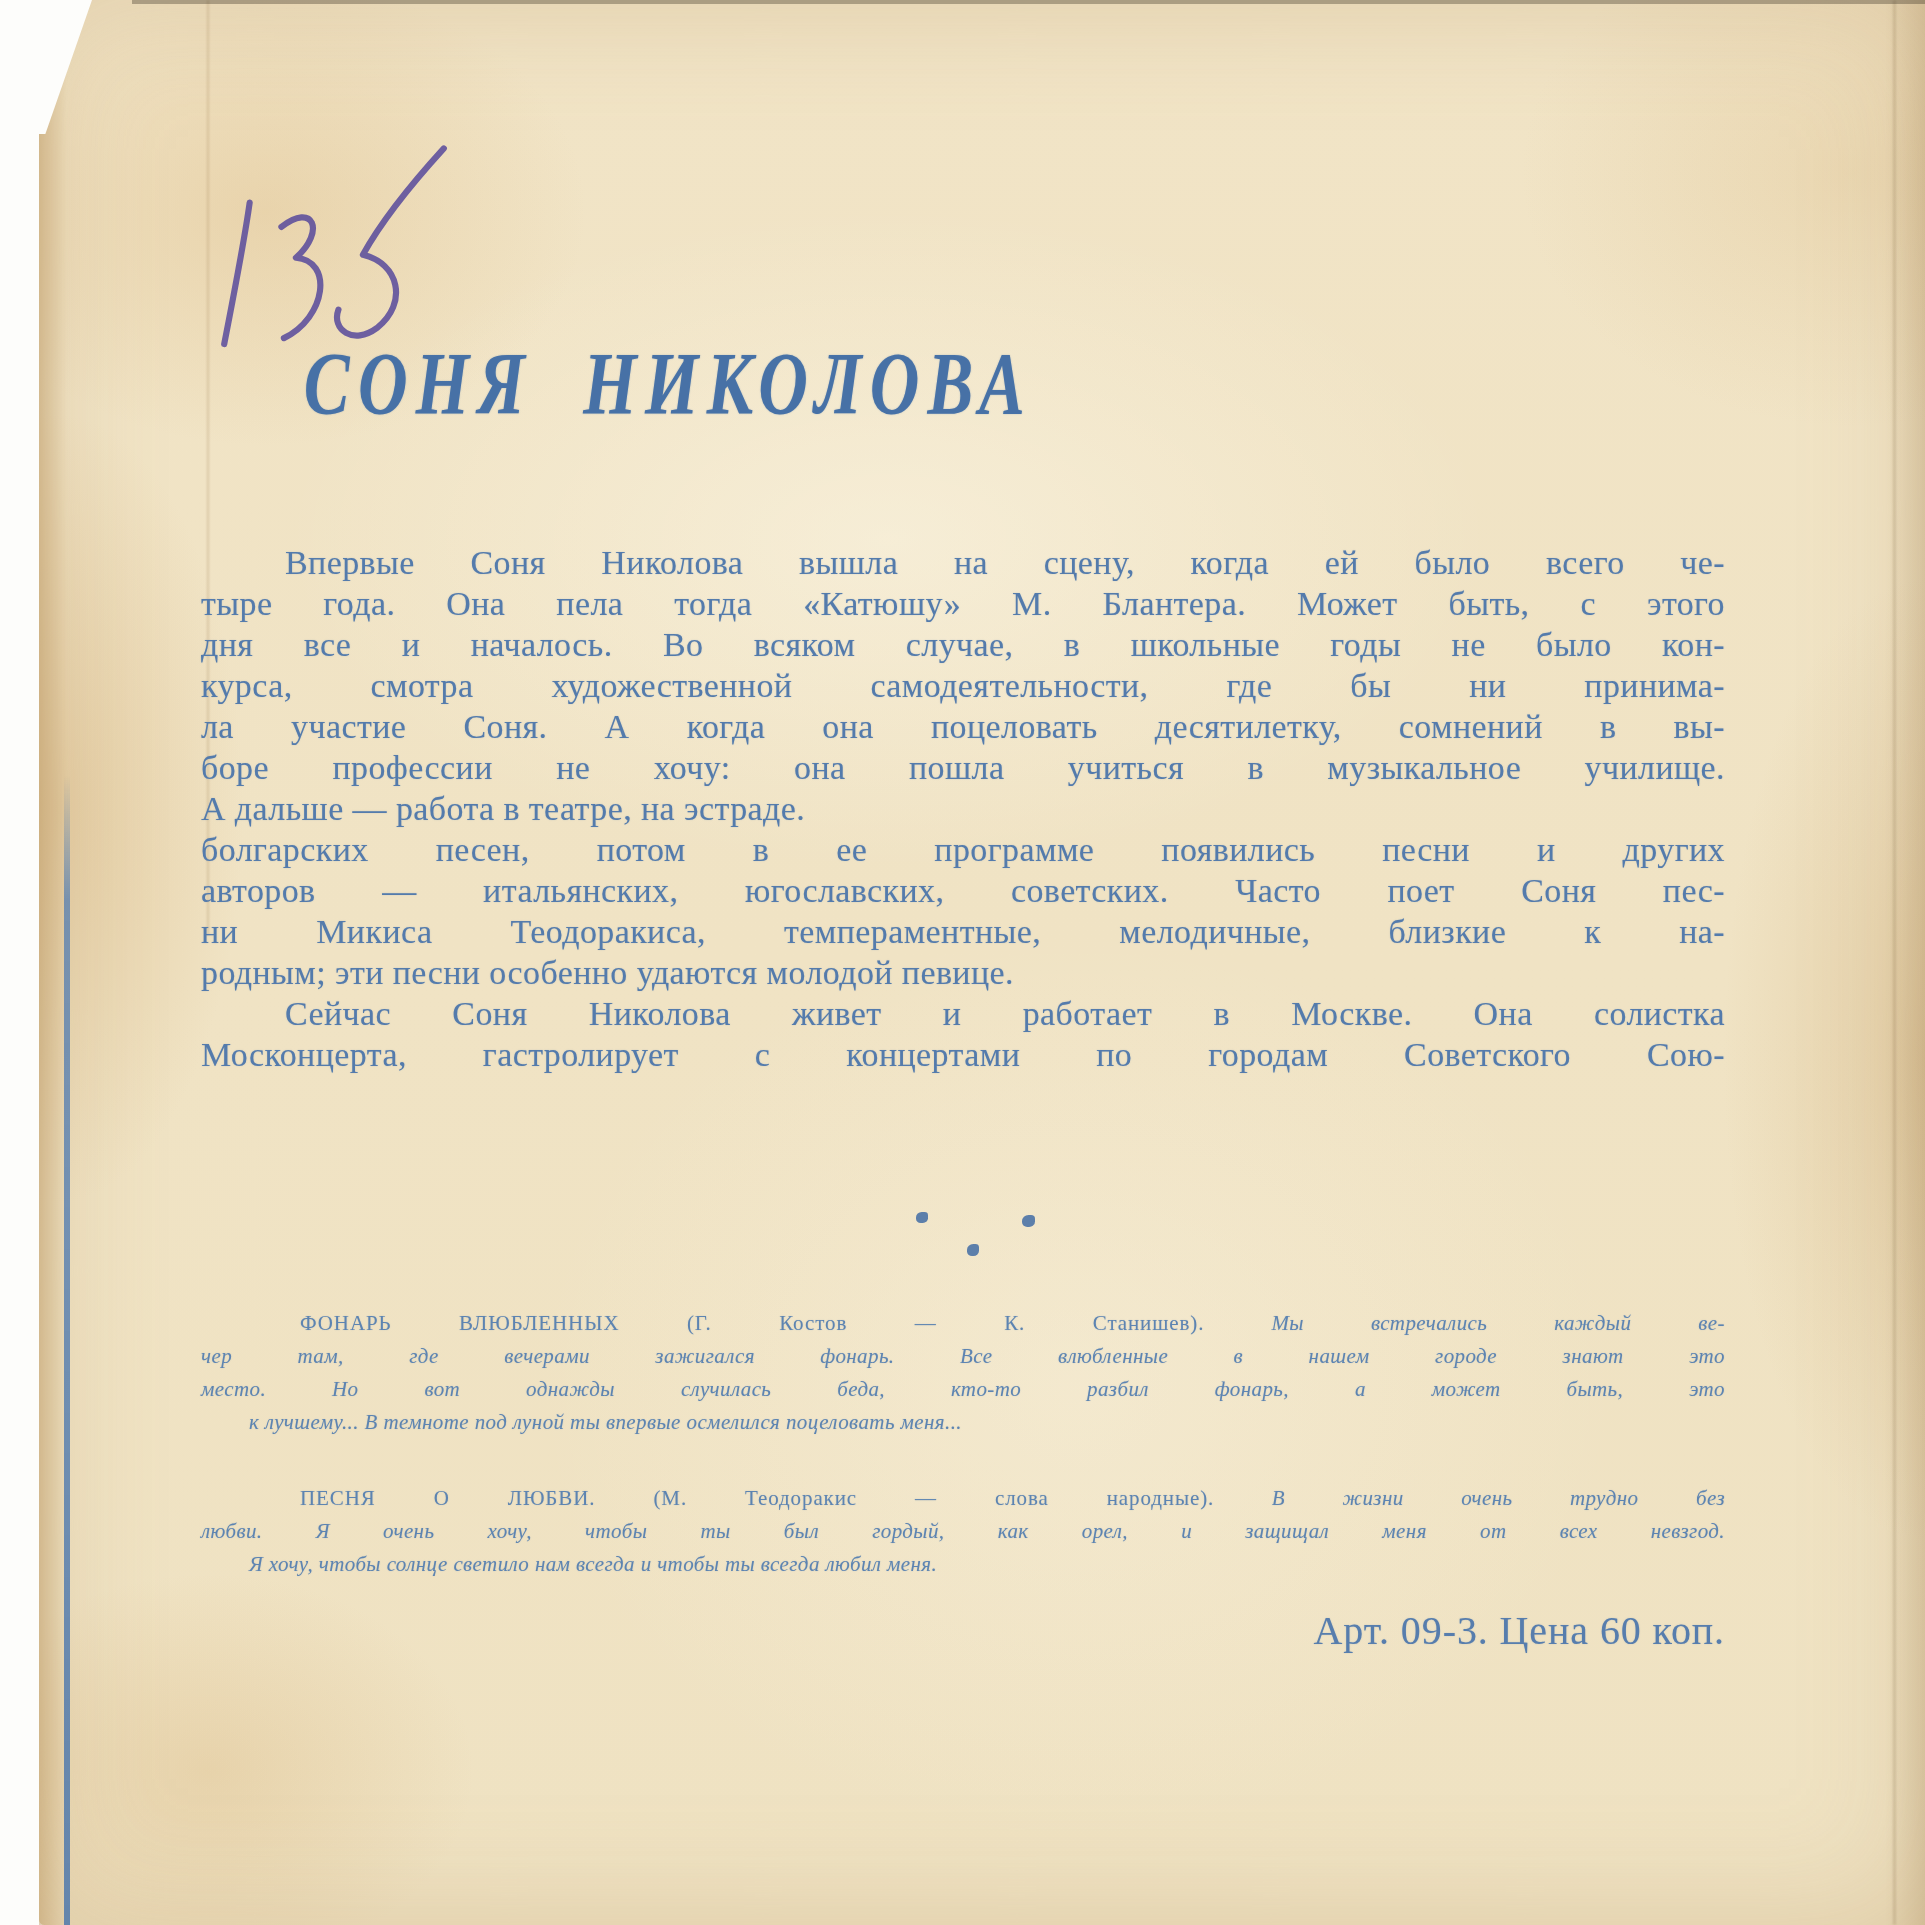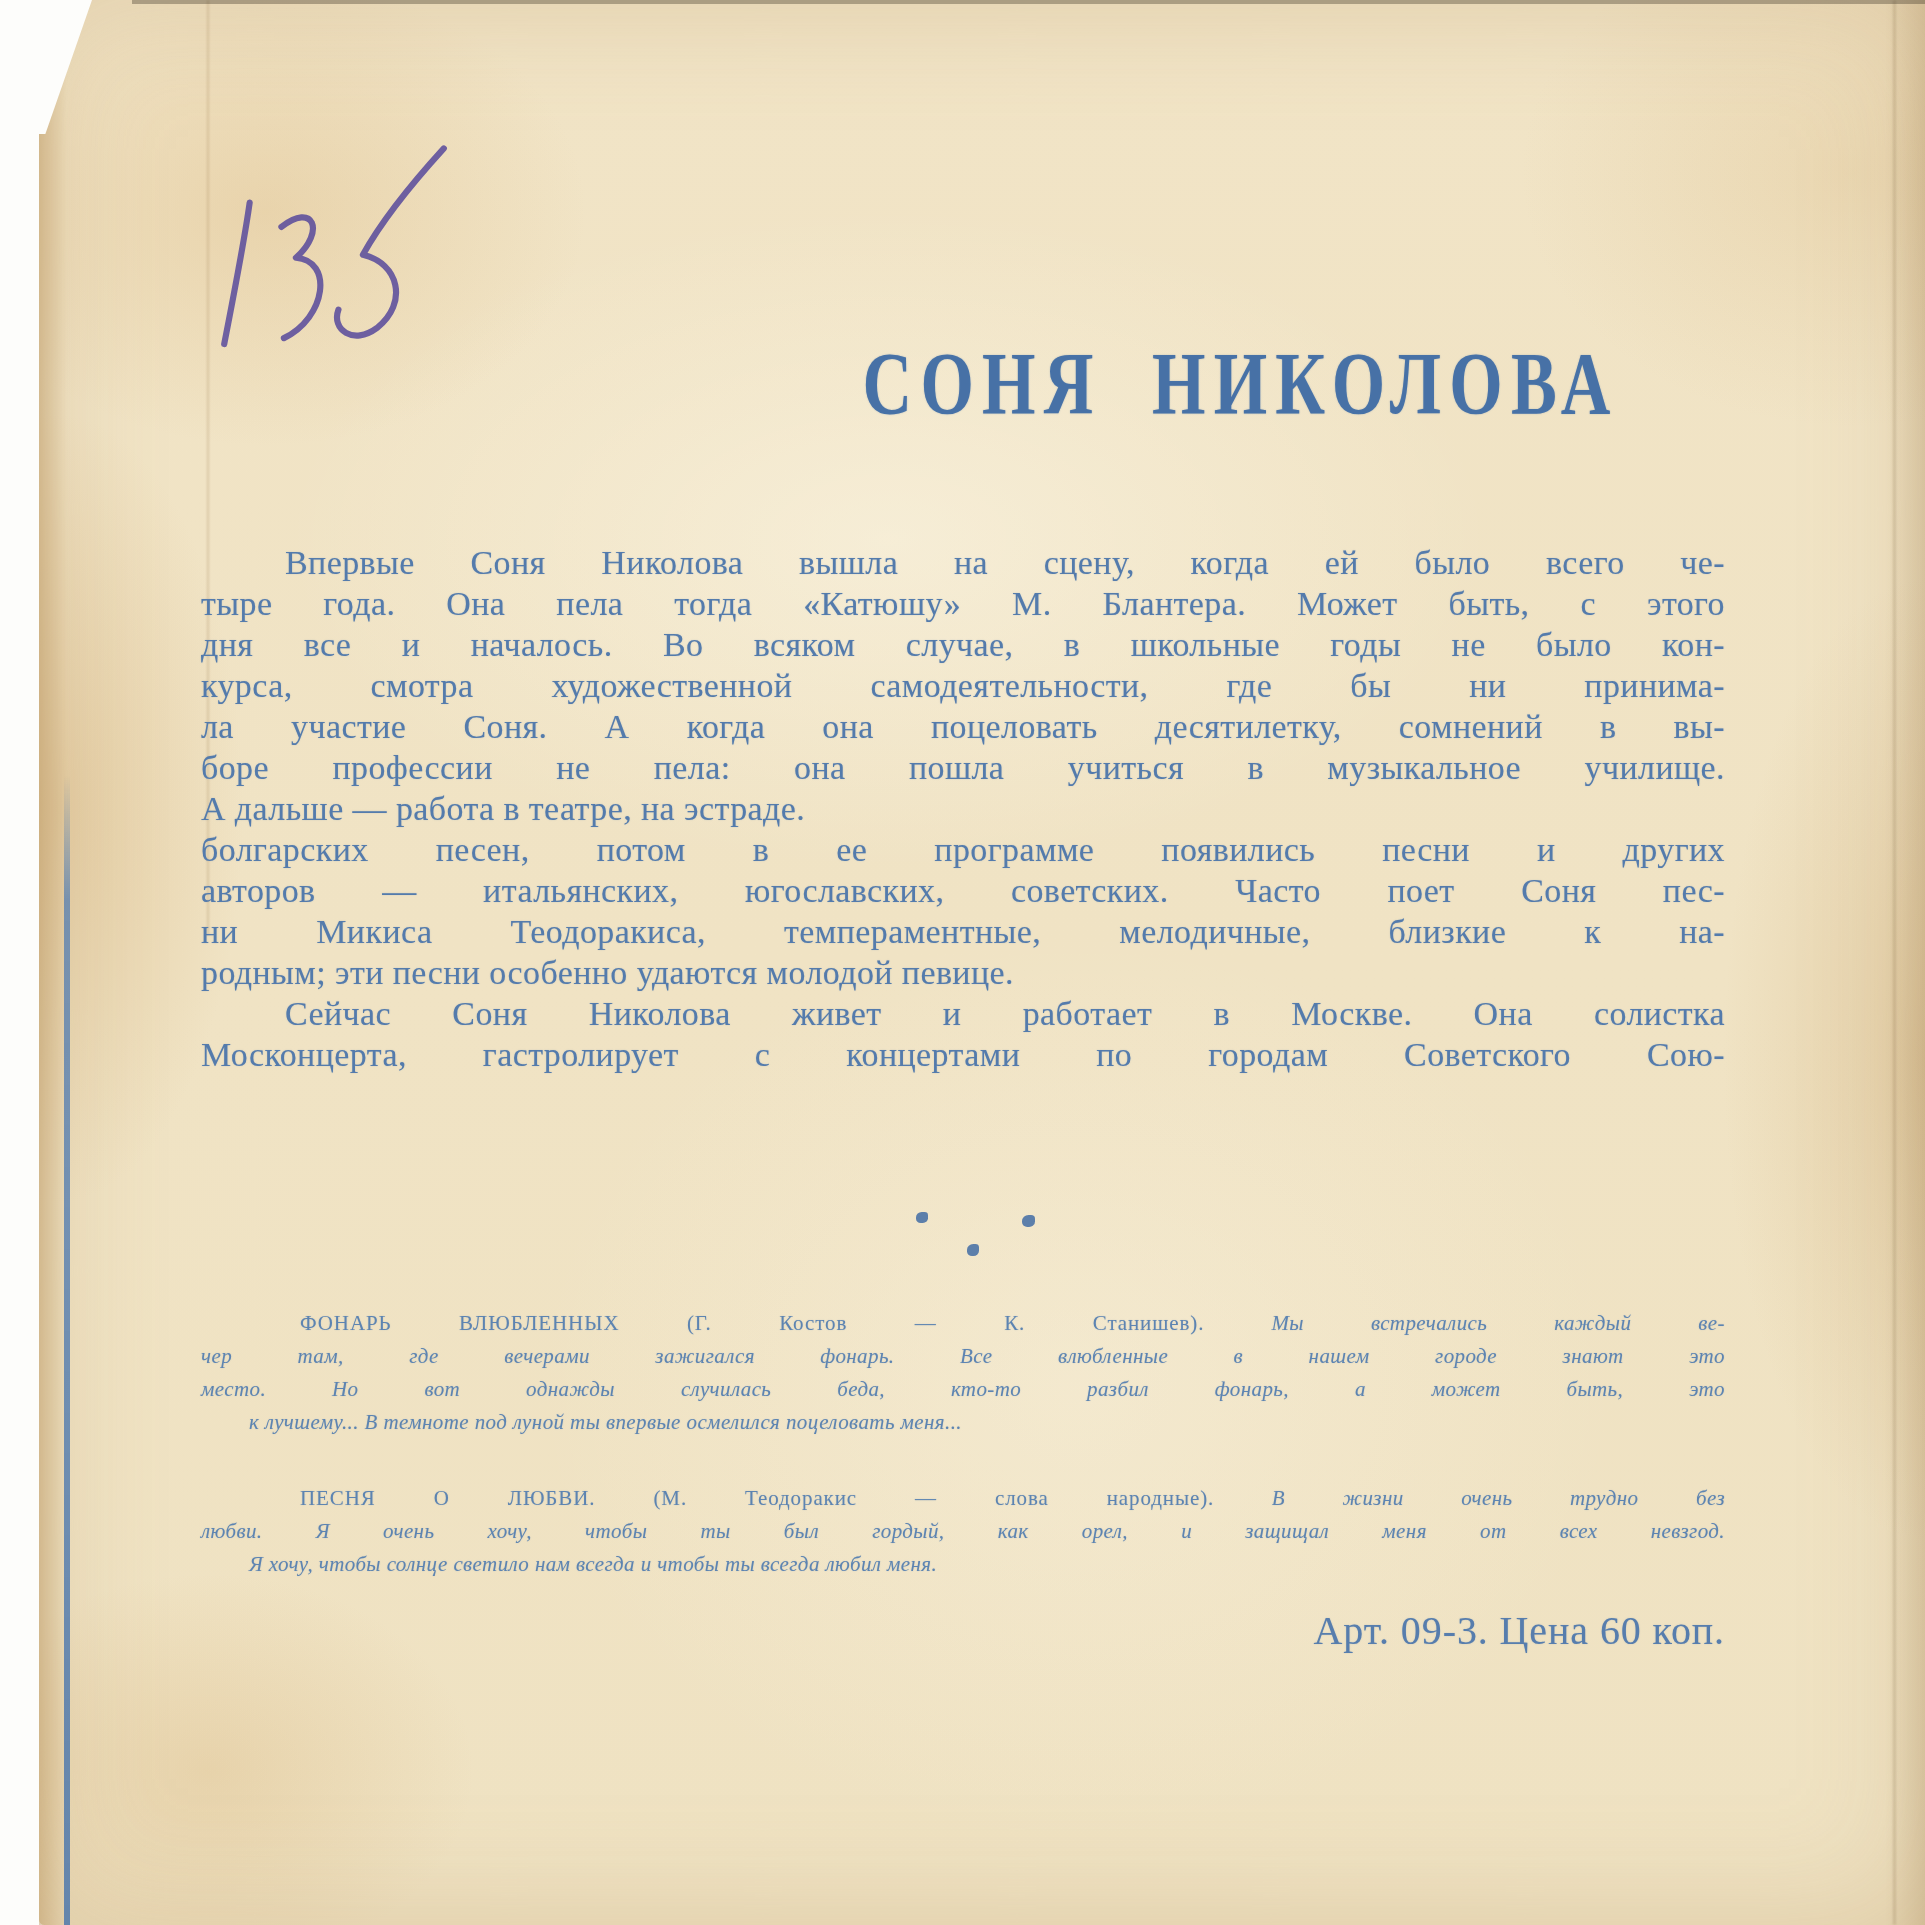--- a/index.html
+++ b/index.html
@@ -30,21 +30,21 @@
   .paper-crease-left{position:absolute;left:168px;top:0;height:935px;width:1.8px;
     background:rgba(160,130,85,.28);filter:blur(0.9px);}
   
   .margin-rule{position:absolute;left:64px;top:776px;bottom:0;width:6.2px;
     background:linear-gradient(to bottom, rgba(77,122,178,0) 0px, rgba(77,122,178,.72) 124px, rgba(72,116,172,.82));
     filter:blur(0.4px);}
   
   .handwritten{position:absolute;left:184px;top:139px;width:291px;height:216px;}
   
   .ink{color:rgba(78,119,171,.95);text-shadow:0 0 1.3px rgba(78,119,171,.35);}
-  .title-wrap{position:absolute;left:201px;top:333px;width:1524px;text-align:right;}
+  .title-wrap{position:absolute;left:201px;top:333px;width:1524px;text-align:left;font-style:italic;}
   .title-wrap span{display:inline-block;transform:scaleX(.78);transform-origin:center;
     font-size:88px;font-weight:bold;letter-spacing:10.6px;word-spacing:32px;
     color:rgba(67,110,166,.96);text-shadow:0 0 1.8px rgba(67,110,166,.4);}
   .bio-block{position:absolute;left:201px;top:542px;width:1524px;}
   .bio-line{font-size:34px;line-height:41px;height:41px;letter-spacing:0.4px;
     text-align:justify;text-align-last:justify;white-space:nowrap_off;}
   .bio-line.indent{text-indent:84px;}
   .bio-line.last{text-align-last:left;}
   
   .songs{position:absolute;left:201px;width:1524px;}
@@ -96,21 +96,21 @@
     <span>СОНЯ НИКОЛОВА</span>
   </div>
 
   <div class="bio-block ink">
     <div>
       <div class="bio-line indent">Впервые Соня Николова вышла на сцену, когда ей было всего че-</div>
       <div class="bio-line">тыре года. Она пела тогда «Катюшу» М. Блантера. Может быть, с этого</div>
       <div class="bio-line">дня все и началось. Во всяком случае, в школьные годы не было кон-</div>
       <div class="bio-line">курса, смотра художественной самодеятельности, где бы ни принима-</div>
       <div class="bio-line">ла участие Соня. А когда она поцеловать десятилетку, сомнений в вы-</div>
-      <div class="bio-line">боре профессии не пела: она пошла учиться в музыкальное училище.</div>
+      <div class="bio-line">боре профессии не хочу: она пошла учиться в музыкальное училище.</div>
       <div class="bio-line last">А дальше — работа в театре, на эстраде.</div>
     </div>
     <div>
       <div class="bio-line">болгарских песен, потом в ее программе появились песни и других</div>
       <div class="bio-line">авторов — итальянских, югославских, советских. Часто поет Соня пес-</div>
       <div class="bio-line">ни Микиса Теодоракиса, темпераментные, мелодичные, близкие к на-</div>
       <div class="bio-line last">родным; эти песни особенно удаются молодой певице.</div>
     </div>
     <div>
       <div class="bio-line indent">Сейчас Соня Николова живет и работает в Москве. Она солистка</div>

